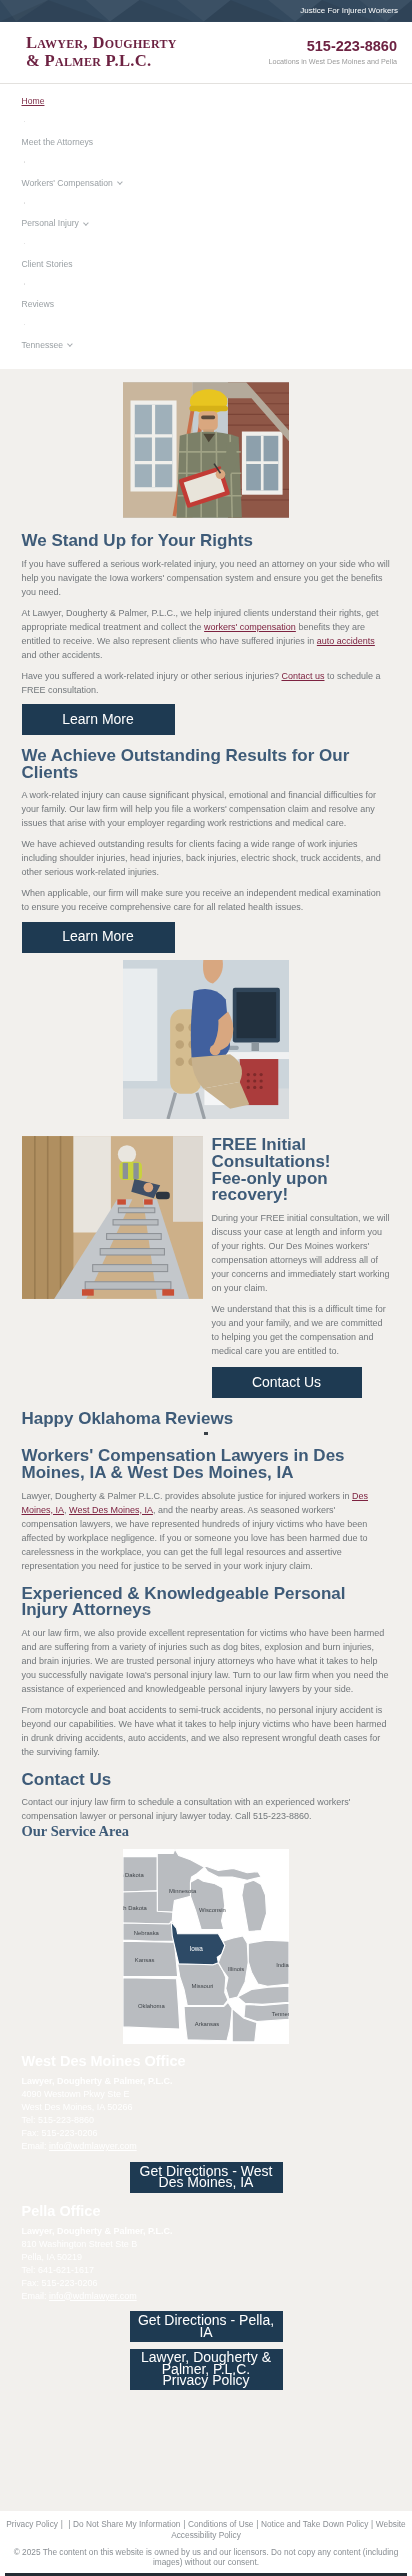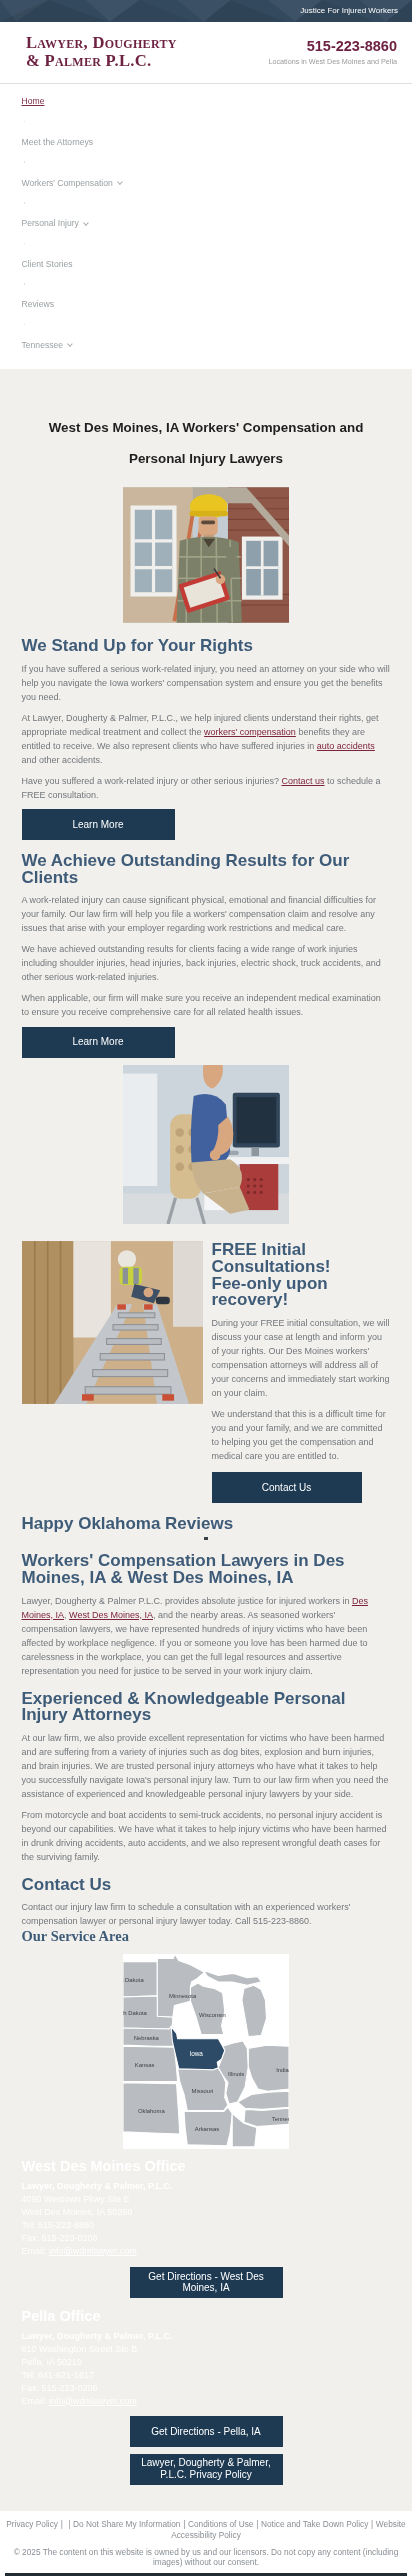--- a/index.html
+++ b/index.html
@@ -26,21 +26,21 @@
   .nav a.active { color:#7d2c47;text-decoration:underline; }
   .chev { display:inline-block; width:3.8px; height:3.8px; border-right:0.8px solid #a6abaf; border-bottom:0.8px solid #a6abaf; transform:rotate(45deg); margin-left:5.4px; vertical-align:1.6px; }
   .nav-dot { width:1.6px; height:1.6px; border-radius:50%; background:#dcdcdc; margin:11.3px 0 11.3px 2.1px; }
 
   
   .main { padding:0 21.5px; }
   h1.h1 { margin:43px 0 0; font-size:13.4px; line-height:31px; font-weight:bold; color:#1f1f1f; text-align:center; }
   h2.h2 { margin:13px 0 0; font-size:17px; line-height:16.6px; font-weight:bold; color:#3e5b78; }
   p.body { margin:7px 0 0; font-size:9px; line-height:14px; color:#72777b; }
   a.inline { color:#7d2240; text-decoration:underline; }
-  .btn { display:flex; align-items:center; justify-content:center; background:#1e3a52; color:#fff; font-size:10px; line-height:11.8px; min-height:31px; border:none; cursor:pointer; padding:3.2px 7.5px; }
+  .btn { display:flex; align-items:center; justify-content:center; background:#1e3a52; color:#fff; font-size:14px; line-height:11.8px; min-height:31px; border:none; cursor:pointer; padding:3.2px 7.5px; }
   .btn-learn { width:153px; margin-top:7.5px; }
   figure { margin:0; }
   .fig-center { width:166px; margin:13px auto 0; display:block; }
   .fig-back { width:166px; margin:7.5px auto 0; }
 
   .twocol { display:flex; margin-top:15px; }
   .col-left { width:181px; flex:0 0 181px; margin-right:9px; }
   .col-right { flex:1 1 auto; }
   .col-right .h2 { margin-top:1.1px; }
   .btn-contact { width:150px; margin-top:9.7px; }
@@ -117,21 +117,20 @@
       <div class="nav-dot"></div>
       <div><a>Client Stories</a></div>
       <div class="nav-dot"></div>
       <div><a>Reviews</a></div>
       <div class="nav-dot"></div>
       <div><a><span>Tennessee</span><span class="chev"></span></a></div>
     </nav>
 
     <div class="main">
 
-      <h1 class="h1">West Des Moines, IA Workers' Compensation and Personal Injury Lawyers</h1>
 
       <figure class="fig-center">
         <svg width="166" height="136" viewBox="0 0 310 253">
           <rect width="310" height="253" fill="#c3ccd2"></rect>
           <rect x="0" y="0" width="130" height="253" fill="#c9b69d"></rect>
           <rect x="14" y="34" width="86" height="170" fill="#f0efeb"></rect>
           <rect x="22" y="42" width="70" height="154" fill="#9fb0ba"></rect>
           <line x1="57" y1="42" x2="57" y2="196" stroke="#f0efeb" stroke-width="6"></line>
           <line x1="22" y1="100" x2="92" y2="100" stroke="#f0efeb" stroke-width="6"></line>
           <line x1="22" y1="150" x2="92" y2="150" stroke="#f0efeb" stroke-width="6"></line>

